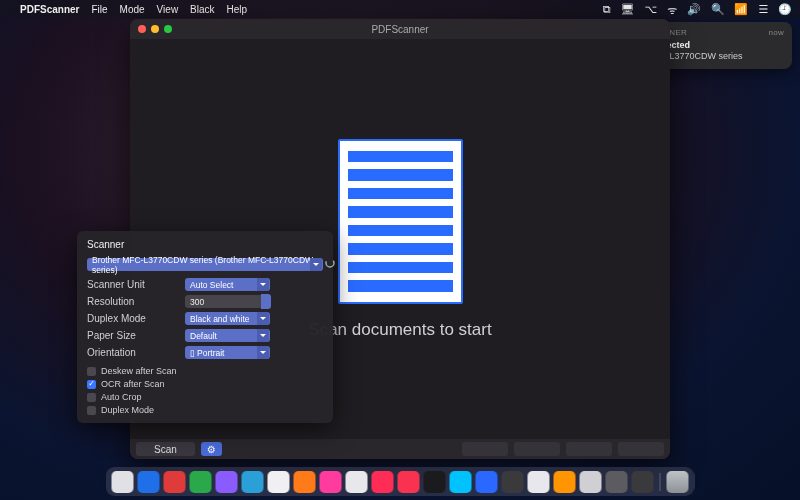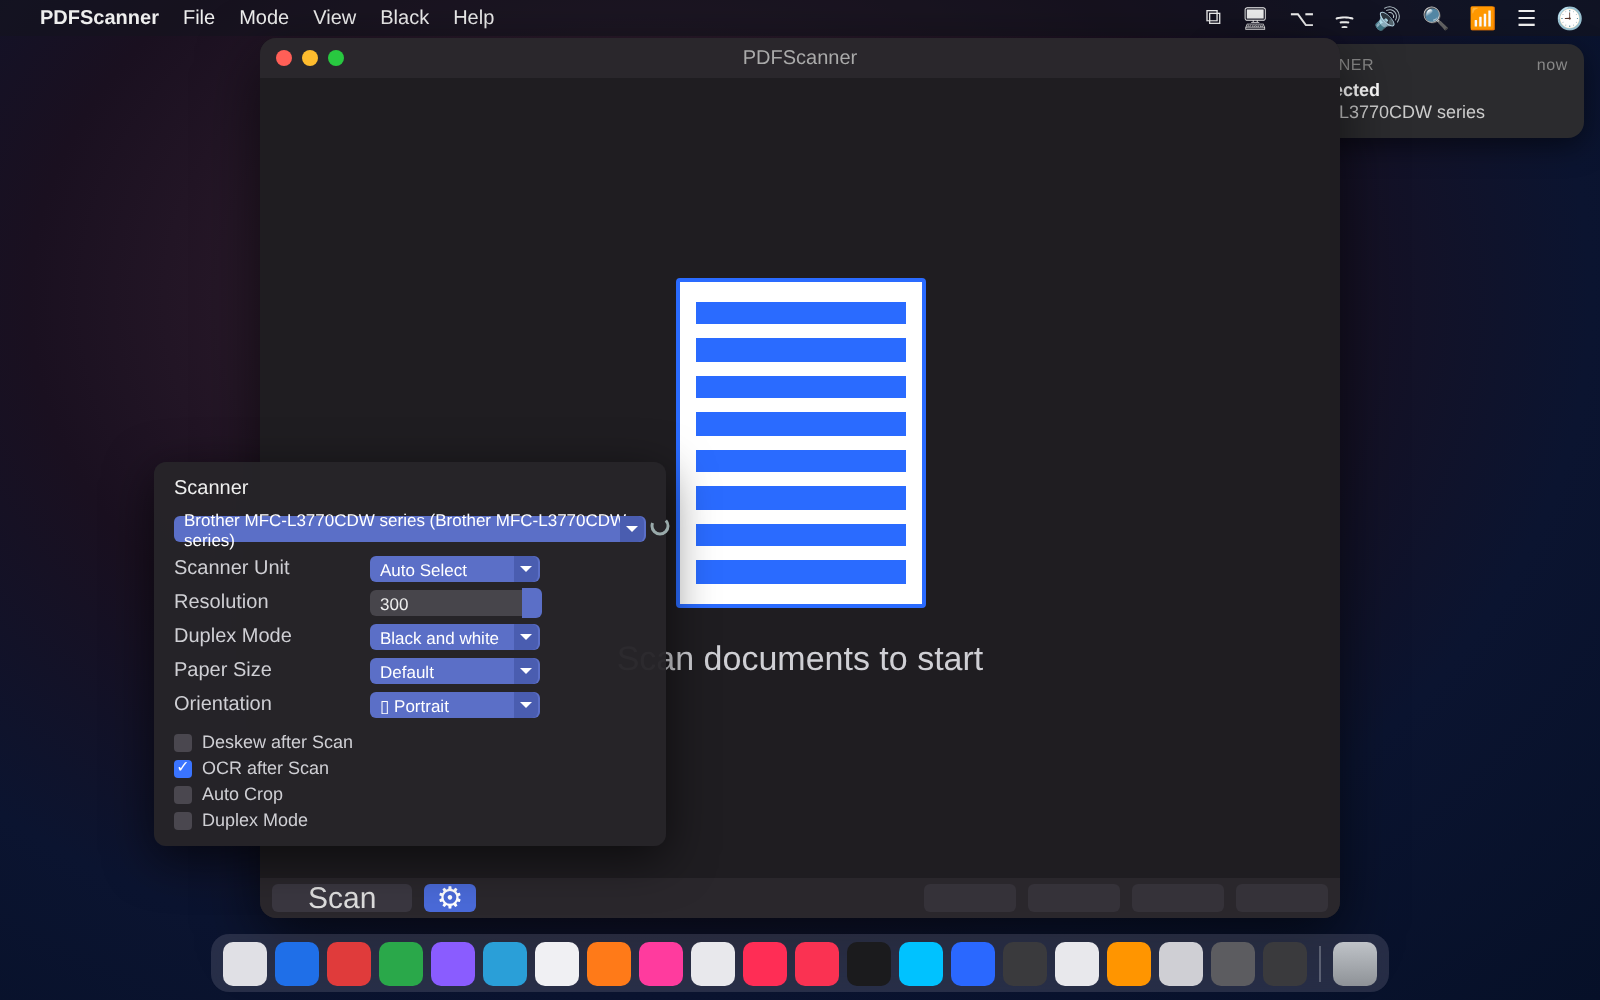--- a/index.html
+++ b/index.html
@@ -26,21 +26,21 @@
   .dot{width:8px;height:8px;border-radius:50%}
   .r{background:#ff5f57}.y{background:#febc2e}.g{background:#28c840}
   .titlebar .title{position:absolute; left:0; right:0; text-align:center; pointer-events:none}
 
   .content{position:absolute; top:20px; bottom:20px; left:0; right:0; display:flex; flex-direction:column; align-items:center; justify-content:center}
   .docicon{width:125px; height:165px; background:#fff; border:2px solid #2a6bff; border-radius:2px; padding:10px 8px; display:flex; flex-direction:column; gap:7px}
   .docicon .line{flex:1; background:#2a6bff}
   .hint{margin-top:16px; color:#cfcfd4; font-size:17px; font-weight:300}
 
   .toolbar{position:absolute; left:0; right:0; bottom:0; height:20px; background:#2a272c; display:flex; align-items:center; padding:0 6px; gap:6px}
-  .toolbar .btn{height:14px; border-radius:3px; background:#3a3740; display:flex; align-items:center; justify-content:center; color:#ddd; font-size:15px; padding:0 18px}
+  .toolbar .btn{height:14px; border-radius:3px; background:#3a3740; display:flex; align-items:center; justify-content:center; color:#ddd; font-size:10px; padding:0 18px}
   .toolbar .btn.icon{padding:0 6px; background:#4a6ad8; color:#fff}
   .toolbar .flex{flex:1}
   .toolbar .ghost{background:#353239; width:46px}
 
   
   .pop { position:absolute; top:231px; left:77px; width:256px; background:rgba(38,36,40,.97); border-radius:6px; box-shadow:0 6px 24px rgba(0,0,0,.6); padding:8px 10px 4px; color:#d7d7db; font-size:9px; }
   .pop .hdr{font-weight:400; color:#eee; margin-bottom:8px; font-size:10px}
   .pop .wide{display:flex; margin-bottom:7px}
   .pop .wide .sel{flex:1}
   .pop .row{display:flex; align-items:center; margin-bottom:4px; gap:6px}

